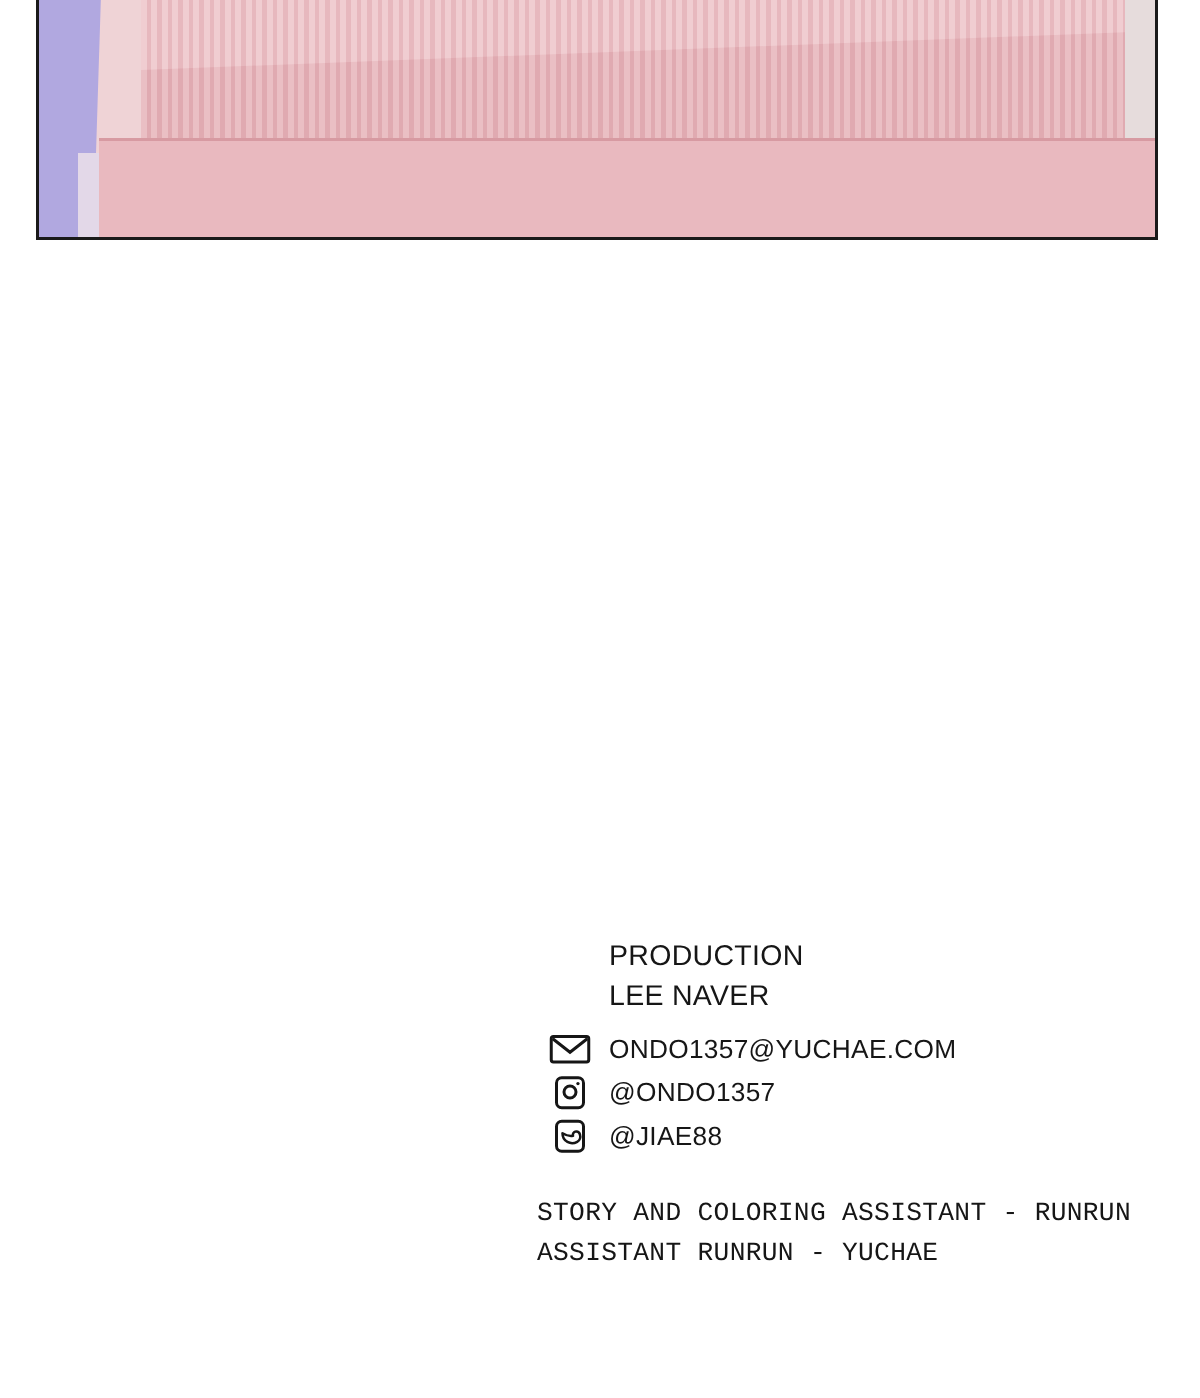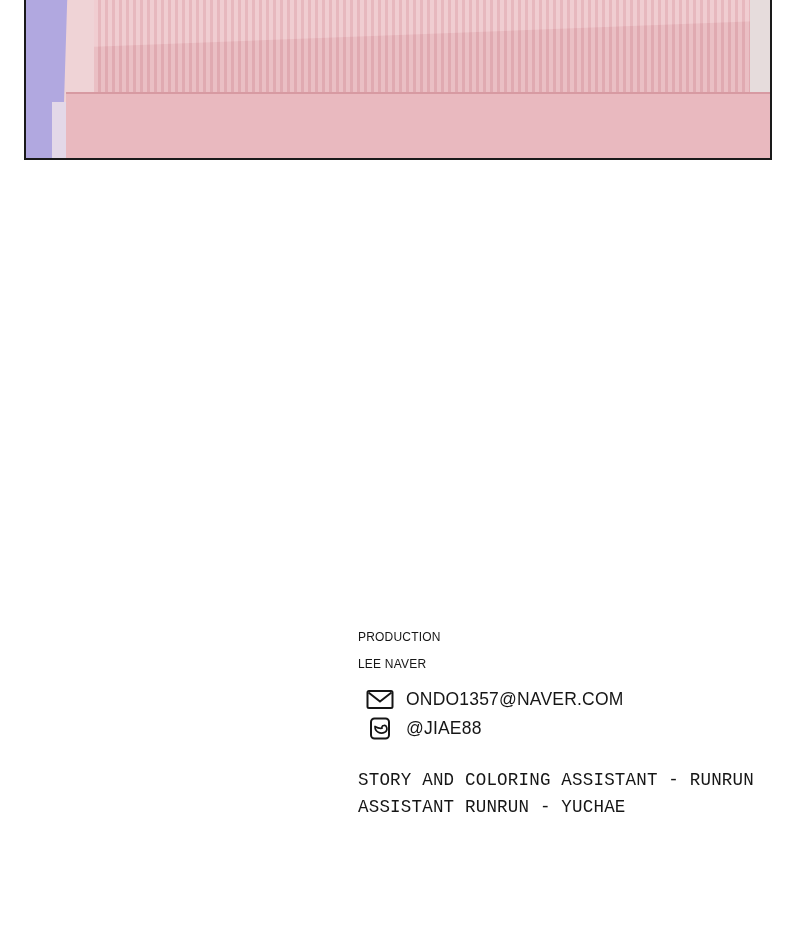--- a/index.html
+++ b/index.html
@@ -107,24 +107,25 @@
 
   
   #credits {
     position: absolute;
     left: 358px;
     top: 624px;
     width: 420px;
     color: #161616;
   }
   .credit-line {
-    font-size: 12px;
+    font-size: 19px;
     line-height: 27px;
     letter-spacing: 0.2px;
     white-space: nowrap;
+    margin-left: 48px;
   }
   .contact-rows {
     margin-top: 7px;
   }
   .contact-row {
     display: flex;
     align-items: center;
     height: 29px;
     padding-left: 7px;
   }
@@ -171,23 +172,31 @@
 
   <div class="credit-line">LEE NAVER</div>
 
   <div class="contact-rows">
 
     <div class="contact-row">
       <svg class="ico" viewBox="0 0 30 23">
         <rect x="2.5" y="3" width="25" height="17" rx="1.5" ry="1.5" fill="none" stroke="#161616" stroke-width="2"></rect>
         <path d="M3.5 4.5 L15 13.5 L26.5 4.5" fill="none" stroke="#161616" stroke-width="2"></path>
       </svg>
-      <span class="txt">ONDO1357@NAVER.COM</span>
+      <span class="txt">ONDO1357@YUCHAE.COM</span>
     </div>
 
+    <div class="contact-row">
+      <svg class="ico" viewBox="0 0 30 23">
+        <rect x="6" y="1.5" width="18" height="20" rx="3.5" ry="3.5" fill="none" stroke="#161616" stroke-width="2"></rect>
+        <rect x="11" y="7" width="8" height="8" rx="4" ry="4" fill="none" stroke="#161616" stroke-width="2"></rect>
+        <circle cx="20.3" cy="5.4" r="1.1" fill="#161616"></circle>
+      </svg>
+      <span class="txt">@ONDO1357</span>
+    </div>
 
     <div class="contact-row">
       <svg class="ico" viewBox="0 0 30 23">
         <rect x="6" y="1.5" width="18" height="20" rx="3.5" ry="3.5" fill="none" stroke="#161616" stroke-width="2"></rect>
         <path d="M10 9.5 C10 15 15.5 17.5 19.8 15.2 C21.6 14.2 22.2 12 21.6 10.2
                  C21.2 9 20 8.2 18.8 8.4 C17.4 8.6 16.6 10 17 11.2
                  C15 11.6 12.2 10.8 10 9.5 Z" fill="none" stroke="#161616" stroke-width="1.7" stroke-linejoin="round"></path>
       </svg>
       <span class="txt">@JIAE88</span>
     </div>

